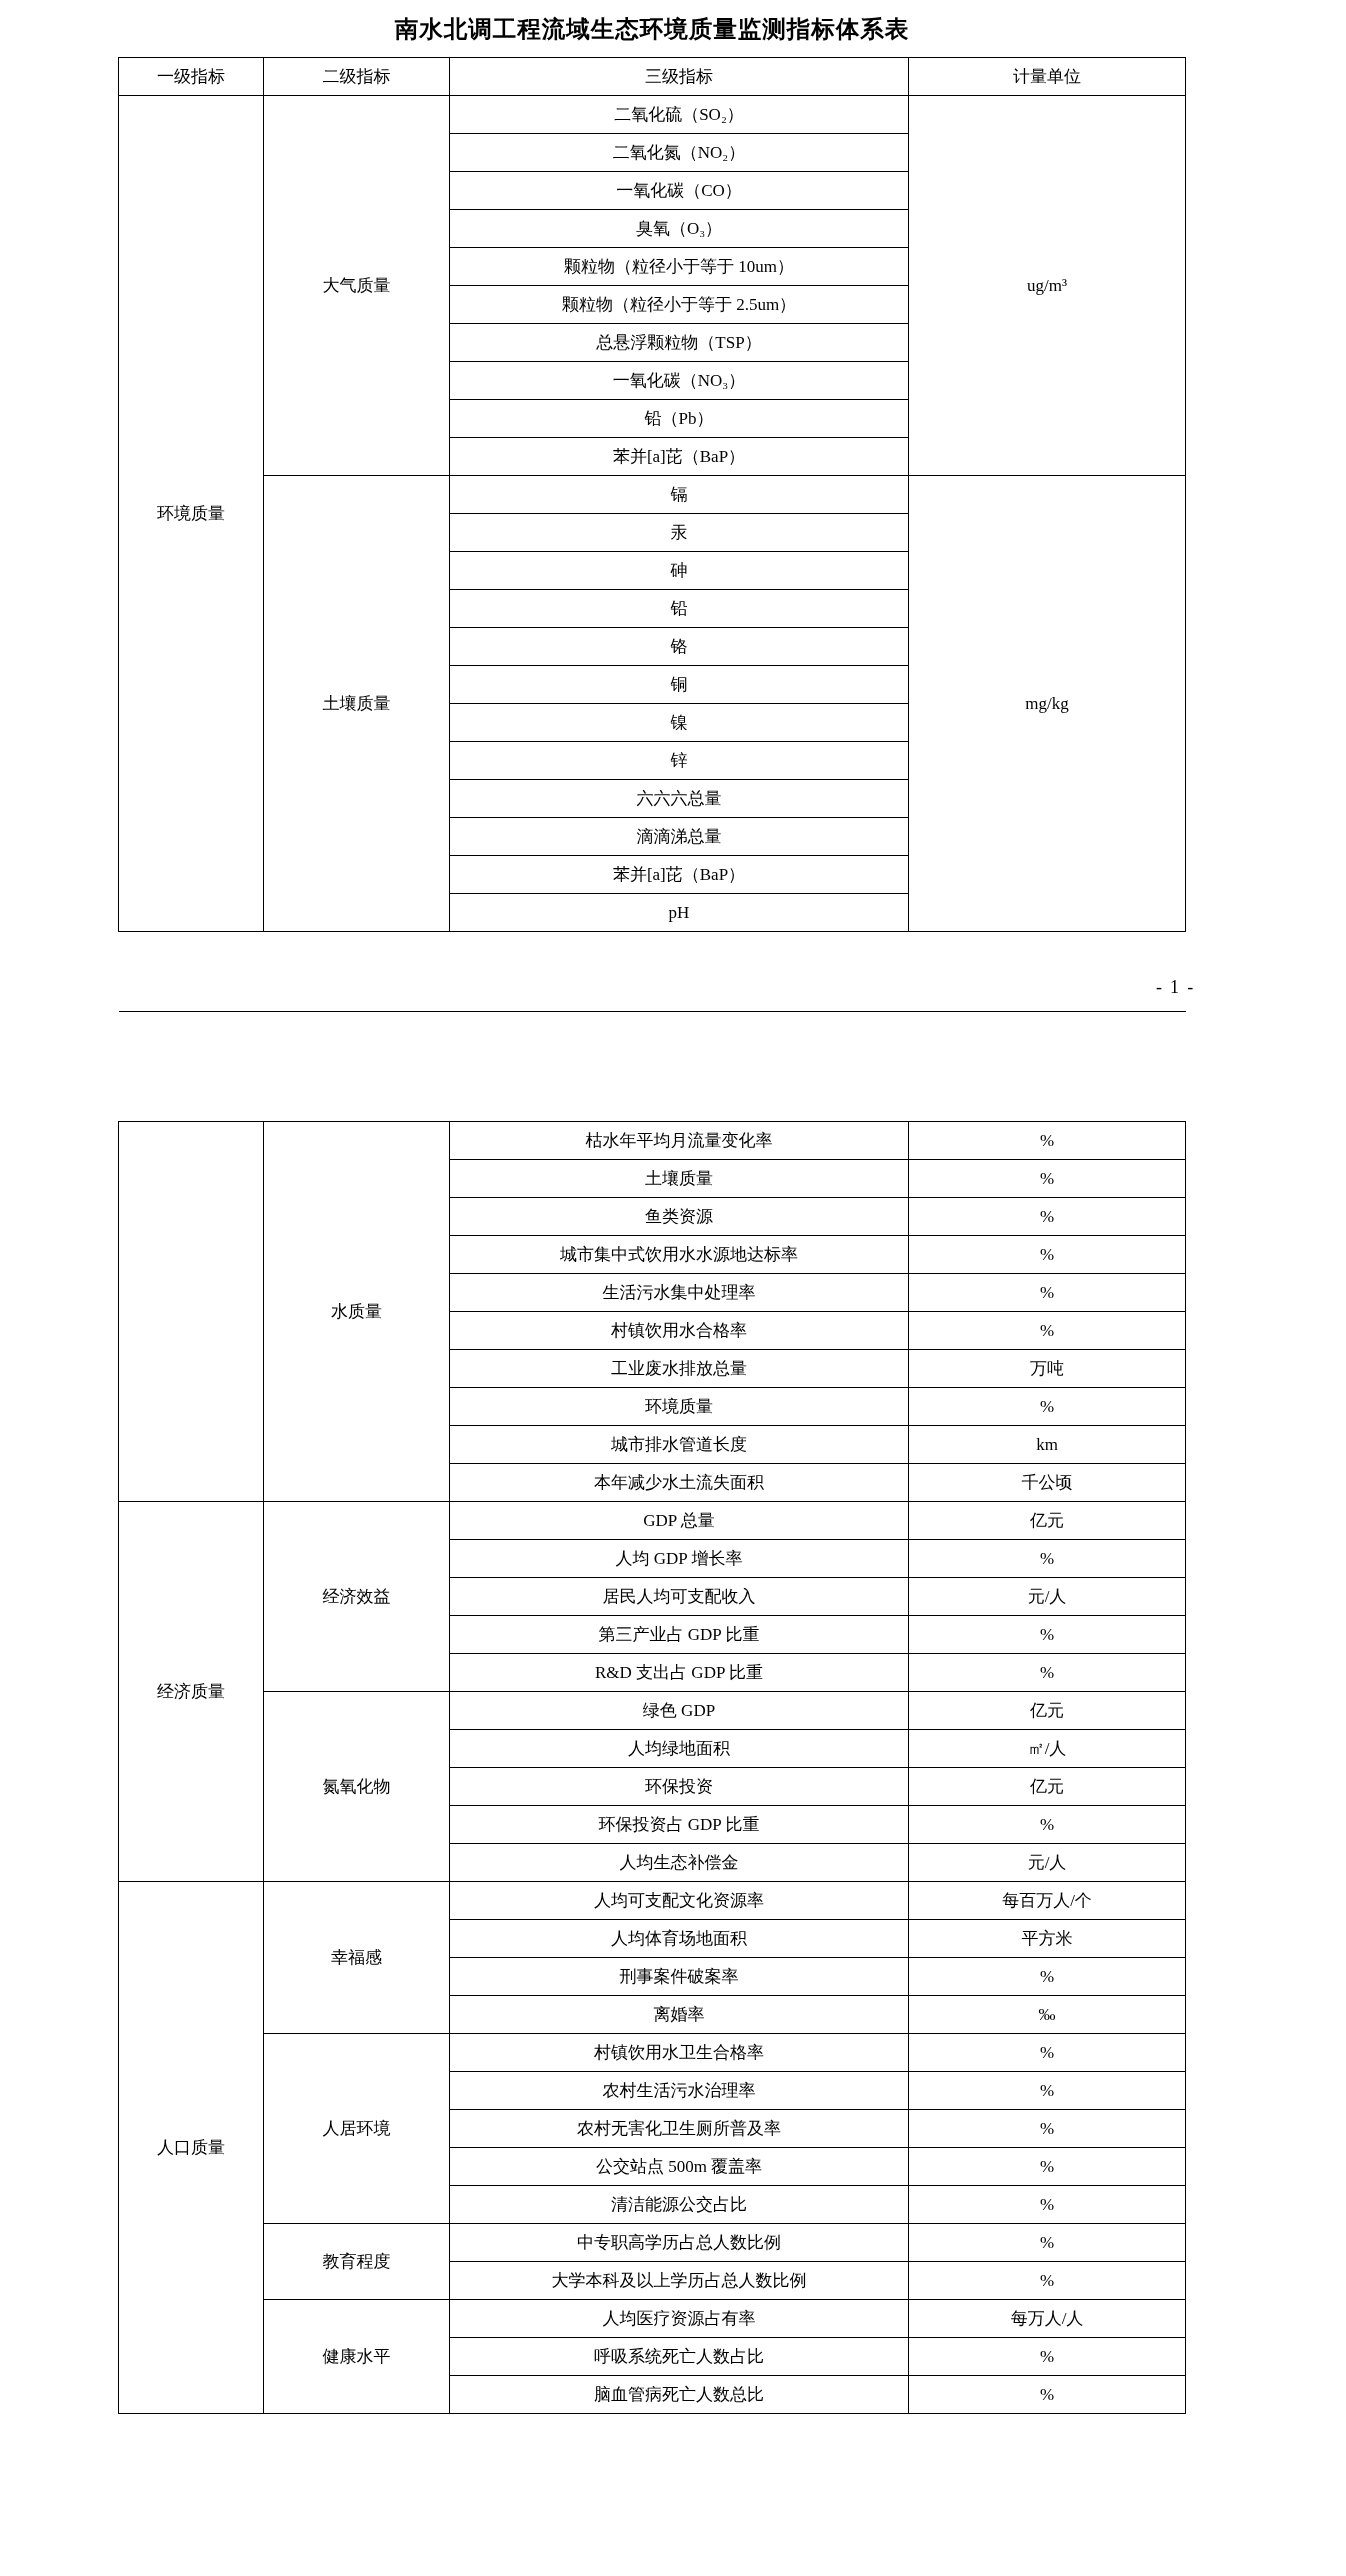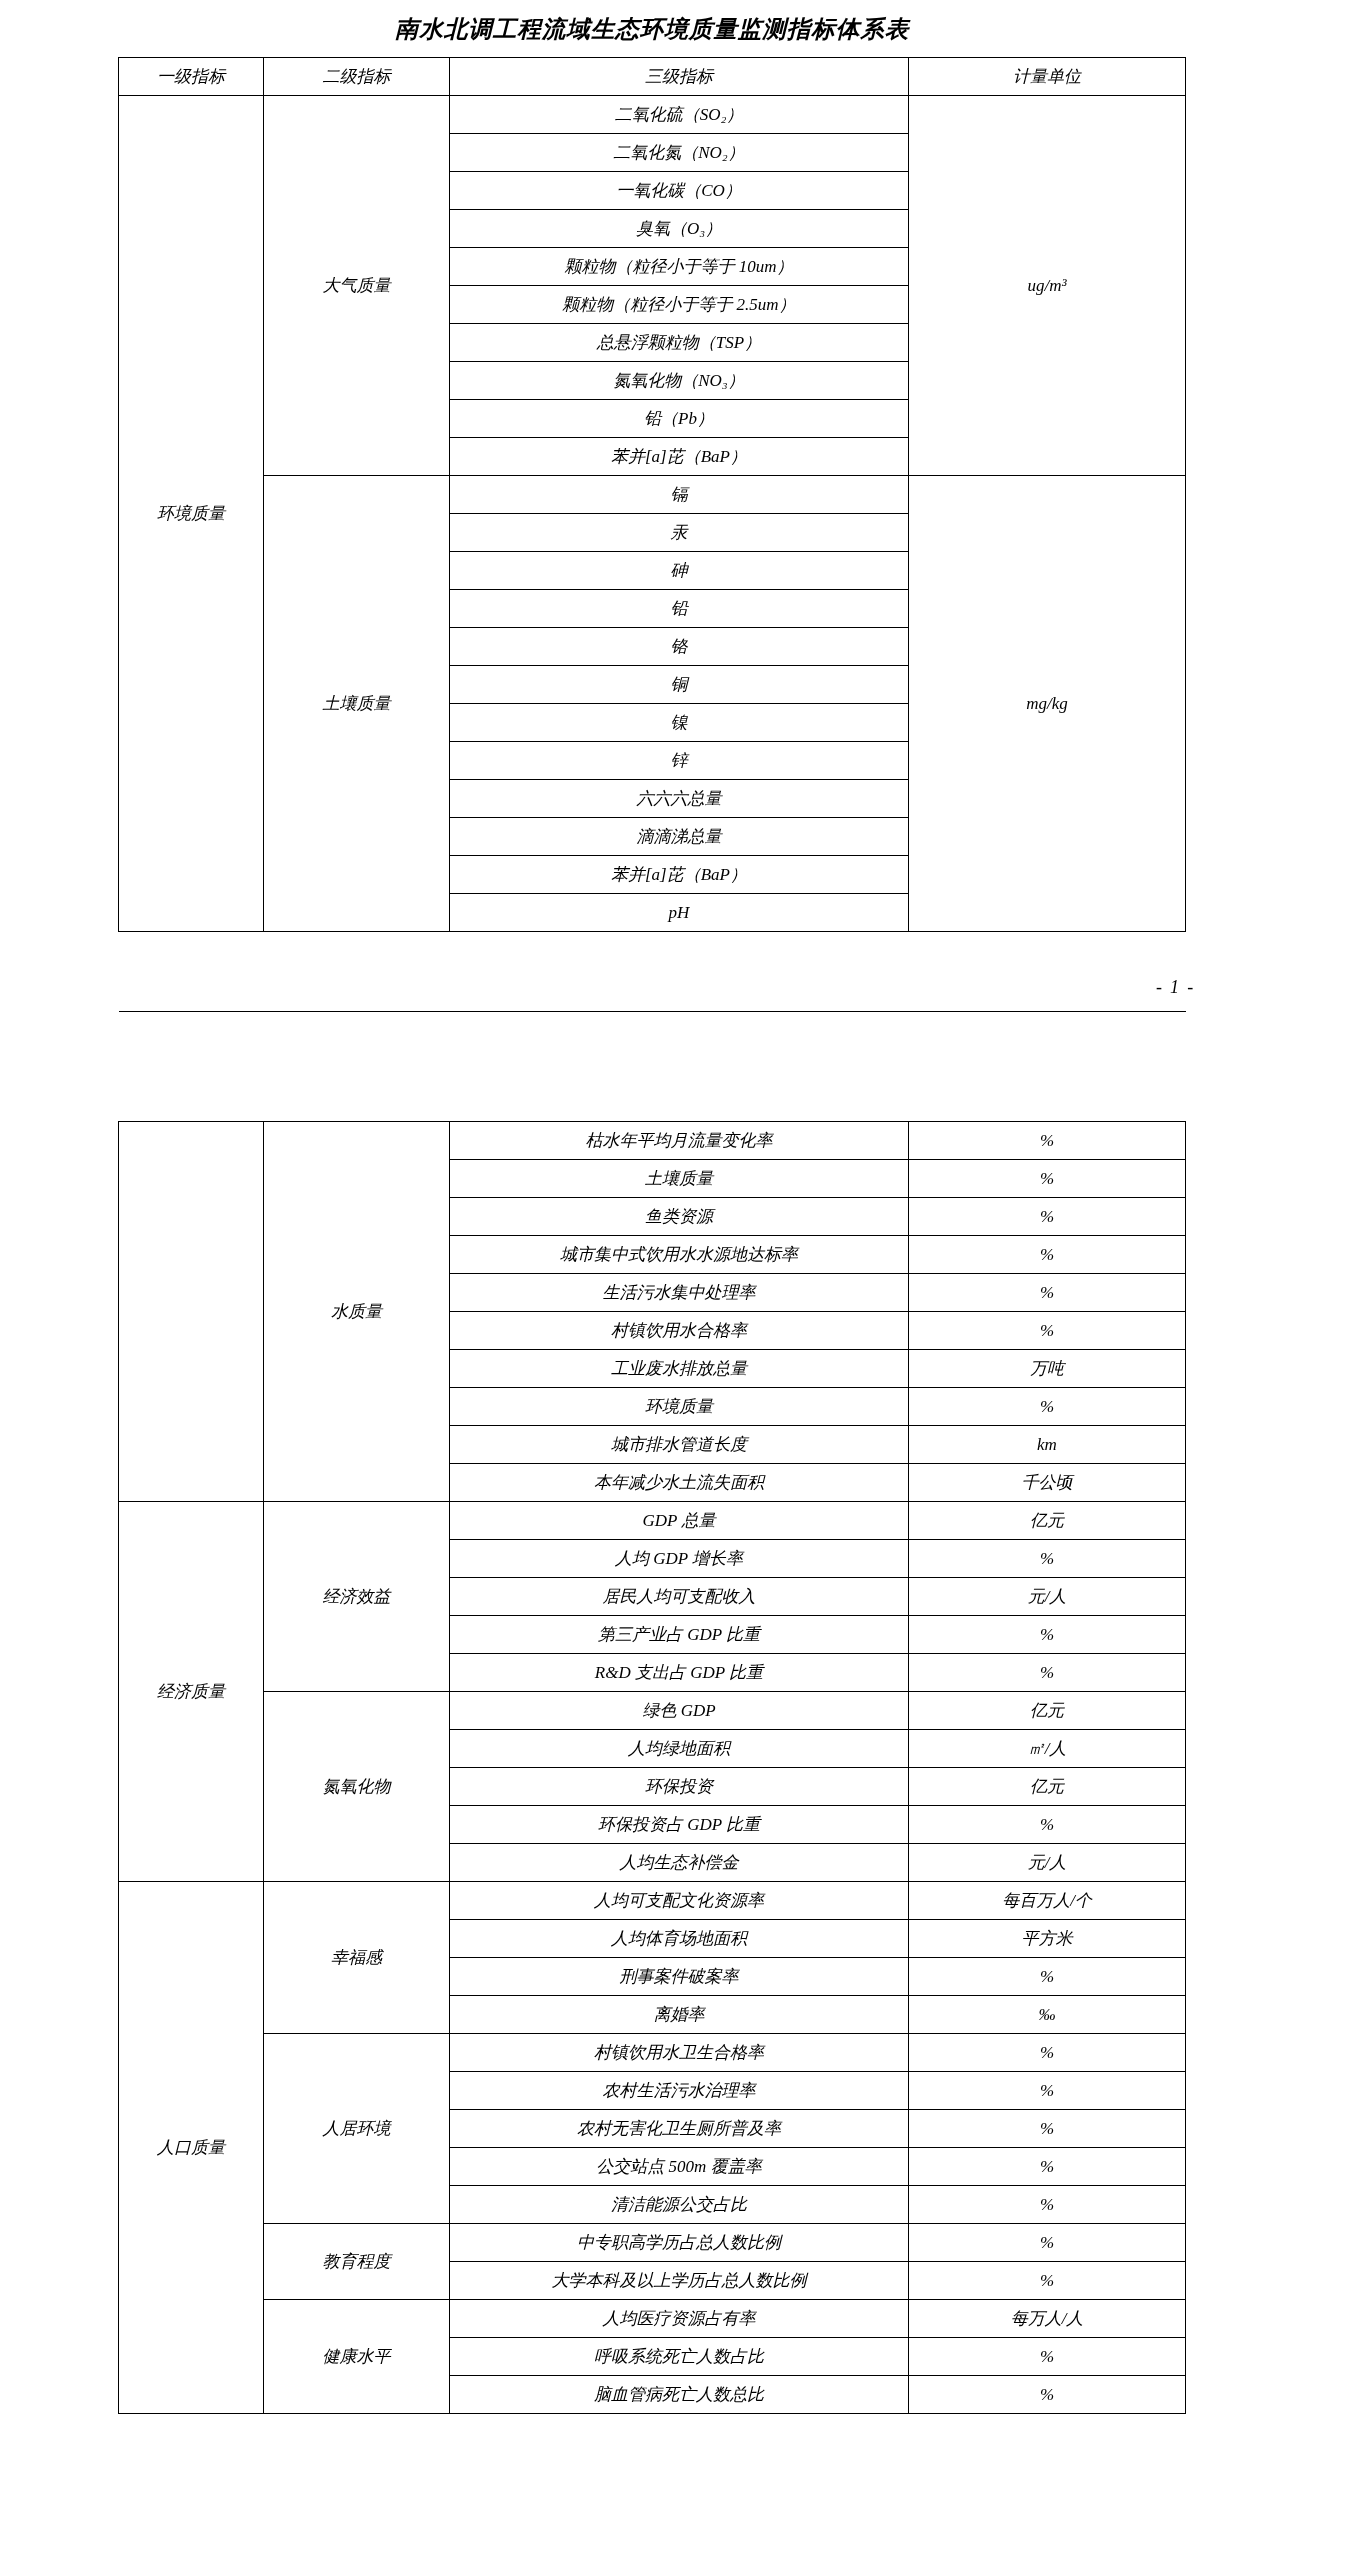--- a/index.html
+++ b/index.html
@@ -9,21 +9,20 @@
   }
   body {
     width: 1347px;
     min-height: 2576px;
     font-family: "Liberation Serif", "DejaVu Serif", serif;
     color: #000000;
   }
   .page {
     position: relative;
     width: 1304px;
-    font-style: italic;
   }
   .doc-title {
     text-align: center;
     font-family: "Liberation Sans", sans-serif;
     font-weight: bold;
     font-size: 23.6px;
     letter-spacing: 0.9px;
     padding-top: 12.7px;
     padding-bottom: 12.7px;
   }
@@ -106,21 +105,21 @@
         <tr>
           <td>颗粒物（粒径小于等于 10um）</td>
         </tr>
         <tr>
           <td>颗粒物（粒径小于等于 2.5um）</td>
         </tr>
         <tr>
           <td>总悬浮颗粒物（TSP）</td>
         </tr>
         <tr>
-          <td>氮氧化物（NO₃）</td>
+          <td>一氧化碳（NO₃）</td>
         </tr>
         <tr>
           <td>铅（Pb）</td>
         </tr>
         <tr>
           <td>苯并[a]芘（BaP）</td>
         </tr>
         <tr>
           <td rowspan="12">土壤质量</td>
           <td>镉</td>

